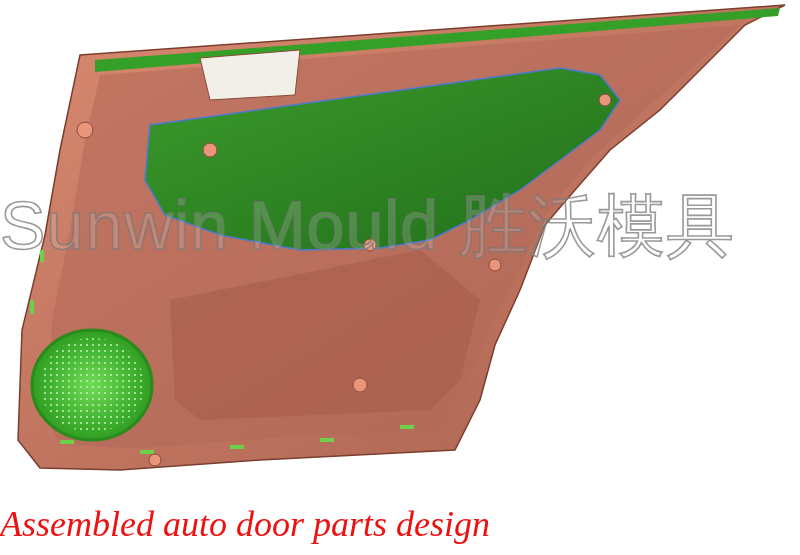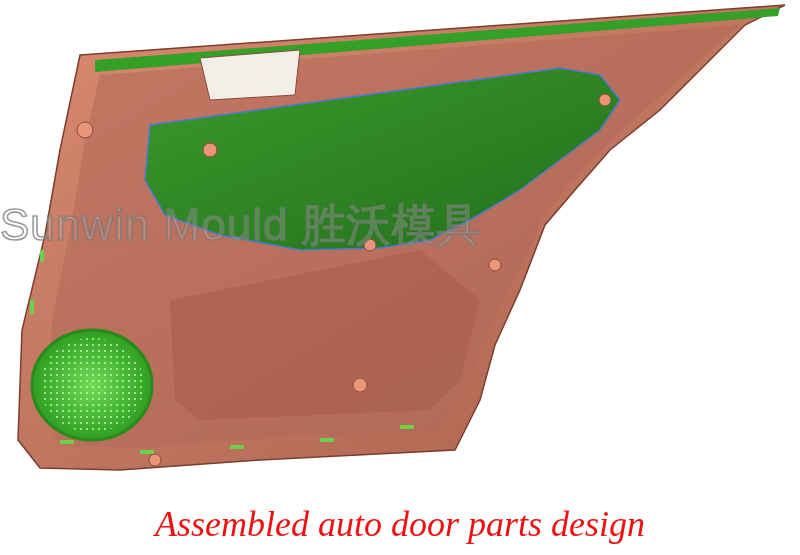--- a/index.html
+++ b/index.html
@@ -1,22 +1,22 @@
 <!DOCTYPE html>
 <html><head>
 <meta charset="utf-8">
 <style>
   html,body{margin:0;padding:0;background:#fff;}
   .stage{position:relative;width:800px;height:555px;overflow:hidden;background:#ffffff;}
   svg.scene{position:absolute;left:0;top:0;width:800px;height:555px;}
   .watermark{position:absolute;left:0;top:190px;width:800px;height:70px;
-    font-family:"Liberation Sans","DejaVu Sans",sans-serif;font-size:44px;
+    font-family:"Liberation Sans","DejaVu Sans",sans-serif;font-size:68px;
     color:rgba(255,255,255,0.15);-webkit-text-stroke:1.6px rgba(120,120,120,0.75);
     letter-spacing:1px;white-space:nowrap;line-height:70px;}
-  .caption{position:absolute;left:0;top:500px;width:800px;text-align:center;
+  .caption{position:absolute;left:0;top:500px;width:800px;
     font-family:"Liberation Serif","DejaVu Serif",serif;font-style:italic;
     font-size:36px;color:#ee1111;line-height:48px;}
 </style>
 </head>
 <body>
 
 <div class="stage">
   <svg class="scene" viewBox="0 0 800 555">
     <defs>
       <linearGradient id="pg" x1="0" y1="0" x2="1" y2="1">

